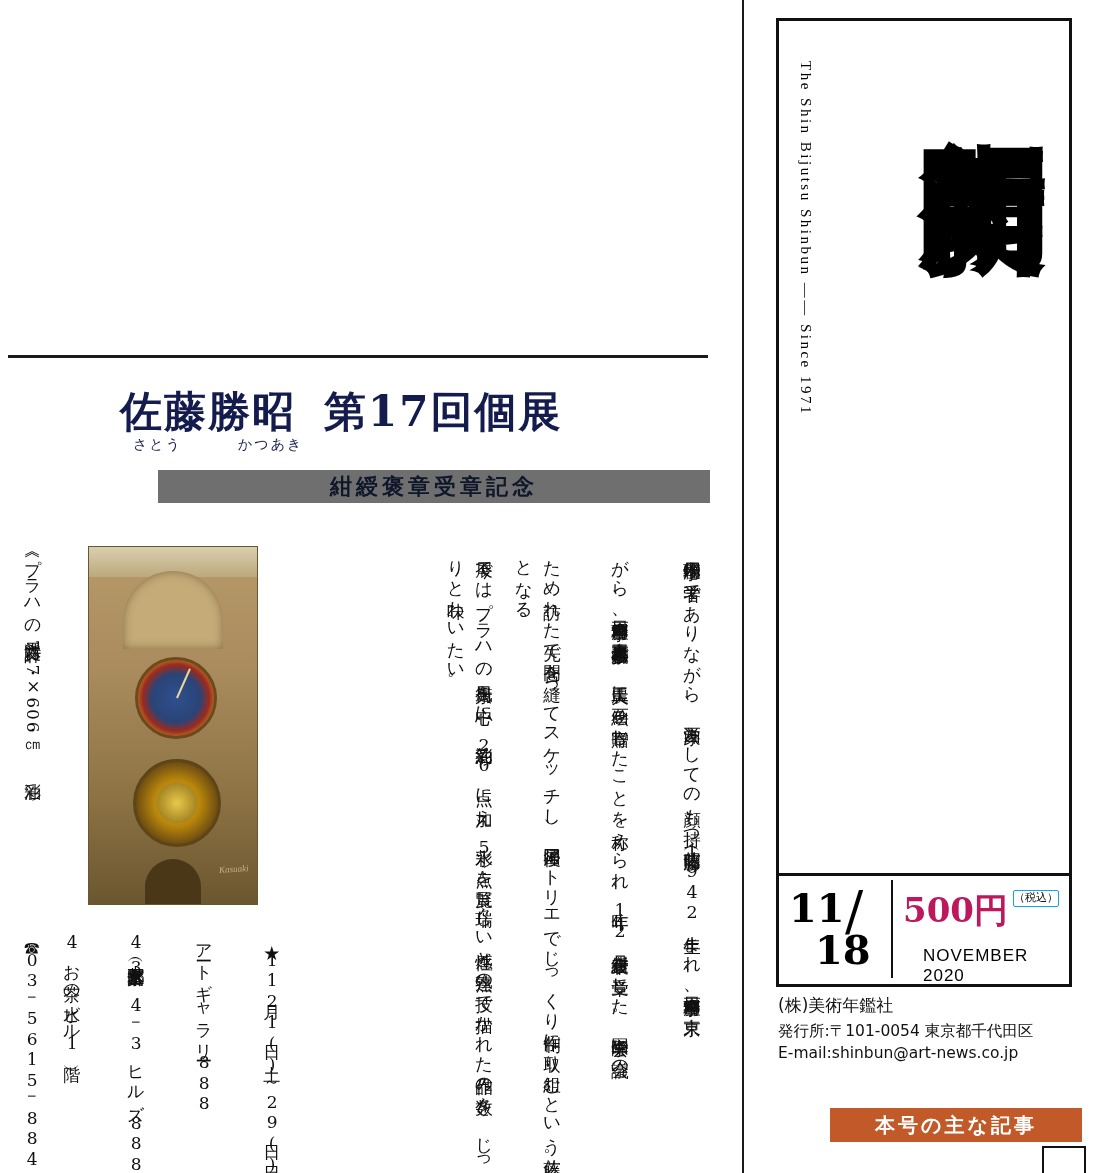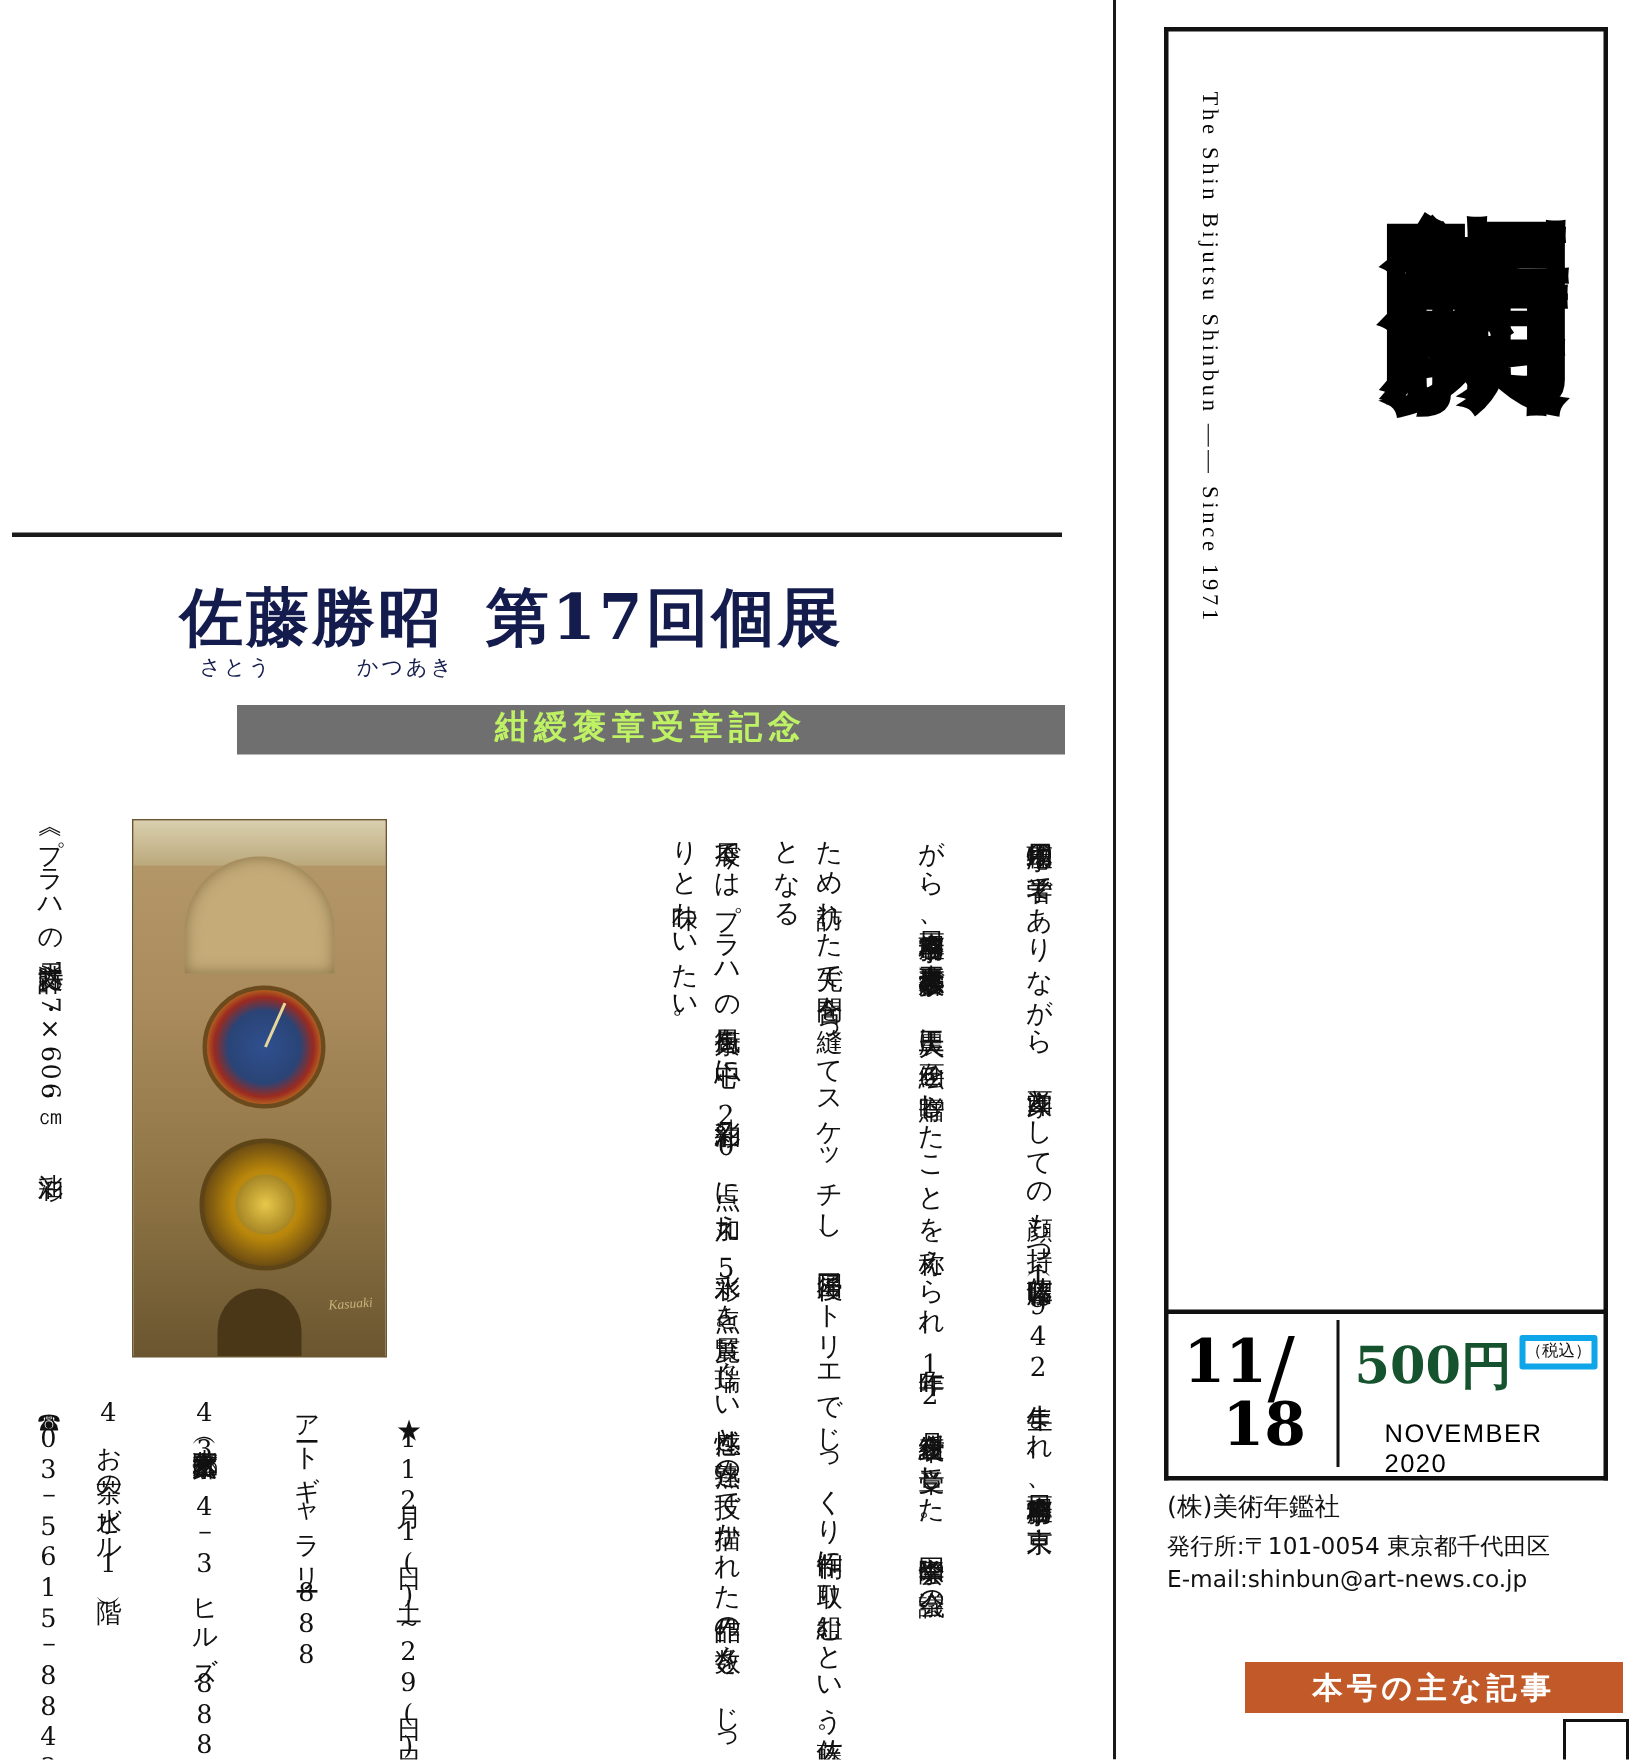--- a/index.html
+++ b/index.html
@@ -81,25 +81,25 @@
     left: 158px;
     top: 438px;
     width: 552px;
     height: 33px;
     background: #6f6f6f;
   }
   .subhead-band span {
     display: block;
     text-align: center;
     line-height: 33px;
-    color: #bef264;
+    color: #0f172a;
     font-size: 22px;
     font-weight: bold;
     letter-spacing: 4px;
-    font-family: Liberation Mono, monospace;
+    font-family: Liberation Serif, serif;
   }
 
   
   .artwork {
     position: absolute;
     left: 88px;
     top: 514px;
     width: 168px;
     height: 357px;
     background:
@@ -283,30 +283,30 @@
   .date-vline {
     position: absolute; left: 112px; top: 4px; width: 2px; height: 98px; background:#111;
   }
   .price {
     position: absolute;
     left: 124px;
     top: 12px;
     font-family: "DejaVu Serif", serif;
     font-weight: bold;
     font-size: 34px;
-    color: #14532d;
+    color: #be185d;
   }
   .price-tax {
     position: absolute;
     left: 234px;
     top: 14px;
     width: 44px;
     font-size: 11px;
     text-align: center;
-    border: 4px solid #0ea5e9;
+    border: 1px solid #0ea5e9;
     border-radius: 2px;
     line-height: 1.15;
     padding: 1px 0;
     font-family: "DejaVu Sans", sans-serif;
   }
   .date-en {
     position: absolute;
     left: 124px;
     top: 70px;
     font-family: "Liberation Sans", sans-serif;

